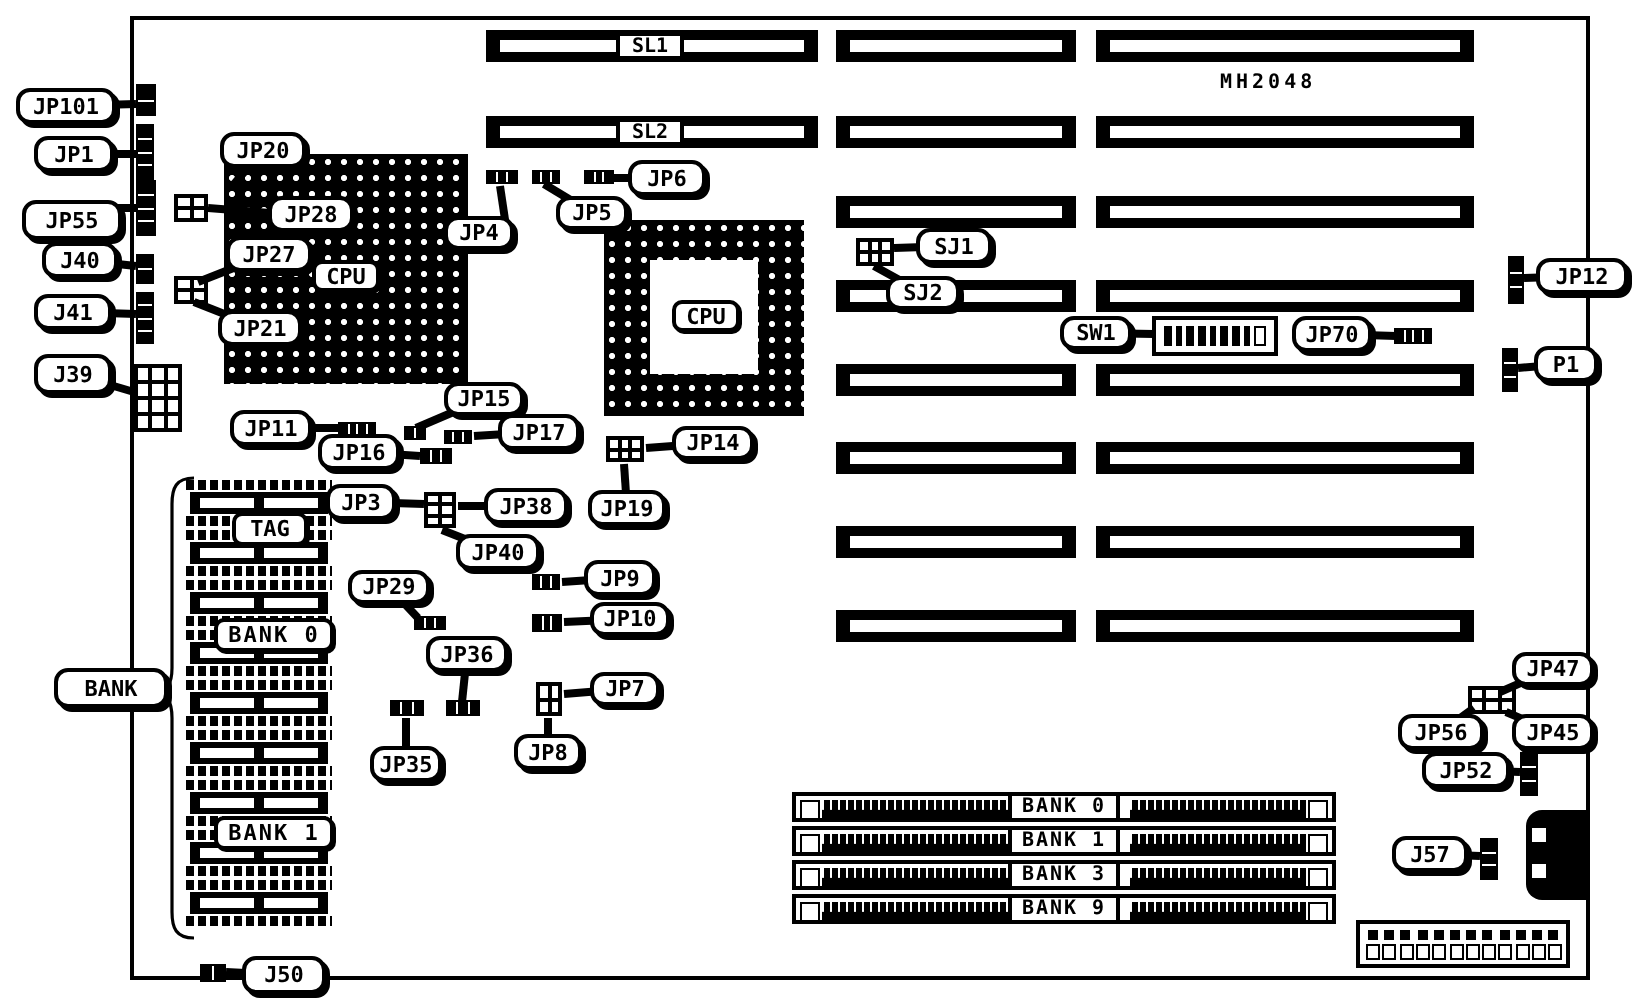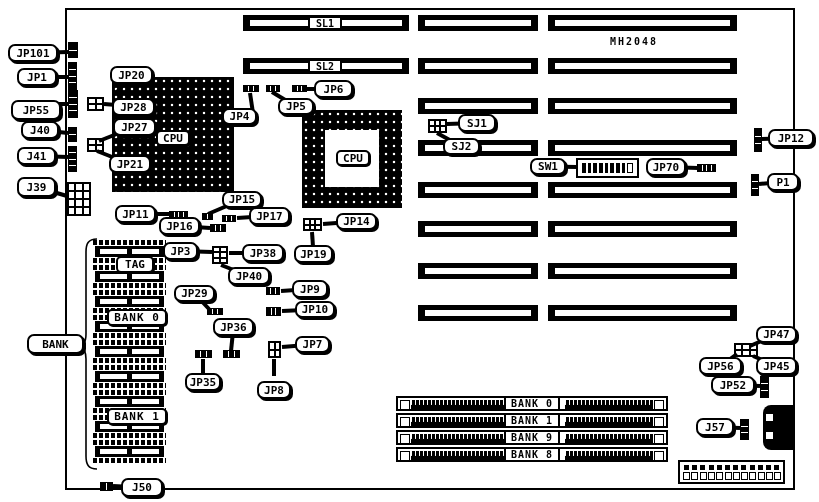--- a/index.html
+++ b/index.html
@@ -479,21 +479,21 @@
       <line x1="142" y1="487.5" x2="113" y2="486" stroke="#000" stroke-width="4"></line>
     </svg>
   <div id="layer-labels" class="abs">
       <div class="callout" style="position: absolute; left: 8px; top: 44px; width: 50px; height: 18px;">JP101</div>
       <div class="callout" style="position: absolute; left: 17px; top: 68px; width: 40px; height: 18px;">JP1</div>
       <div class="callout" style="position: absolute; left: 11px; top: 100px; width: 50px; height: 20px;">JP55</div>
       <div class="callout" style="position: absolute; left: 21px; top: 121px; width: 38px; height: 18px;">J40</div>
       <div class="callout" style="position: absolute; left: 17px; top: 147px; width: 39px; height: 18px;">J41</div>
       <div class="callout" style="position: absolute; left: 17px; top: 177px; width: 39px; height: 20px;">J39</div>
       <div class="callout" style="position: absolute; left: 110px; top: 66px; width: 43px; height: 18px;">JP20</div>
-      <div class="callout" style="position: absolute; left: 112px; top: 98px; width: 43px; height: 18px;">JP28</div>
+      <div class="callout" style="position: absolute; left: 134px; top: 98px; width: 43px; height: 18px;">JP28</div>
       <div class="callout" style="position: absolute; left: 113px; top: 118px; width: 43px; height: 18px;">JP27</div>
       <div class="callout" style="position: absolute; left: 109px; top: 155px; width: 42px; height: 18px;">JP21</div>
       <div class="callout" style="position: absolute; left: 222px; top: 108px; width: 35px; height: 17px;">JP4</div>
       <div class="callout" style="position: absolute; left: 278px; top: 98px; width: 36px; height: 17px;">JP5</div>
       <div class="callout" style="position: absolute; left: 314px; top: 80px; width: 39px; height: 18px;">JP6</div>
       <div class="callout" style="position: absolute; left: 458px; top: 114px; width: 38px; height: 18px;">SJ1</div>
       <div class="callout" style="position: absolute; left: 443px; top: 138px; width: 37px; height: 17px;">SJ2</div>
       <div class="callout" style="position: absolute; left: 530px; top: 158px; width: 36px; height: 17px;">SW1</div>
       <div class="callout" style="position: absolute; left: 646px; top: 158px; width: 40px; height: 18px;">JP70</div>
       <div class="callout" style="position: absolute; left: 768px; top: 129px; width: 46px; height: 18px;">JP12</div>
@@ -505,35 +505,35 @@
       <div class="callout" style="position: absolute; left: 336px; top: 213px; width: 41px; height: 17px;">JP14</div>
       <div class="callout" style="position: absolute; left: 294px; top: 245px; width: 39px; height: 18px;">JP19</div>
       <div class="callout" style="position: absolute; left: 163px; top: 242px; width: 35px; height: 18px;">JP3</div>
       <div class="callout" style="position: absolute; left: 242px; top: 244px; width: 42px; height: 18px;">JP38</div>
       <div class="callout" style="position: absolute; left: 228px; top: 267px; width: 42px; height: 18px;">JP40</div>
       <div class="callout" style="position: absolute; left: 174px; top: 285px; width: 41px; height: 17px;">JP29</div>
       <div class="callout" style="position: absolute; left: 292px; top: 280px; width: 36px; height: 18px;">JP9</div>
       <div class="callout" style="position: absolute; left: 295px; top: 301px; width: 40px; height: 17px;">JP10</div>
       <div class="callout" style="position: absolute; left: 213px; top: 318px; width: 41px; height: 18px;">JP36</div>
       <div class="callout" style="position: absolute; left: 295px; top: 336px; width: 35px; height: 17px;">JP7</div>
-      <div class="callout" style="position: absolute; left: 257px; top: 381px; width: 34px; height: 18px;">JP8</div>
+      <div class="callout" style="position: absolute; left: 257px; top: 367px; width: 34px; height: 18px;">JP8</div>
       <div class="callout" style="position: absolute; left: 185px; top: 373px; width: 36px; height: 18px;">JP35</div>
       <div class="callout" style="position: absolute; left: 27px; top: 334px; width: 57px; height: 20px;">BANK</div>
       <div class="callout" style="position: absolute; left: 756px; top: 326px; width: 41px; height: 17px;">JP47</div>
       <div class="callout" style="position: absolute; left: 699px; top: 357px; width: 43px; height: 18px;">JP56</div>
       <div class="callout" style="position: absolute; left: 756px; top: 357px; width: 41px; height: 18px;">JP45</div>
       <div class="callout" style="position: absolute; left: 711px; top: 376px; width: 44px; height: 18px;">JP52</div>
       <div class="callout" style="position: absolute; left: 696px; top: 418px; width: 38px; height: 18px;">J57</div>
       <div class="callout" style="position: absolute; left: 121px; top: 478px; width: 42px; height: 19px;">J50</div>
       <div class="ov box" style="position: absolute; left: 308px; top: 16px; width: 34px; height: 14px;">SL1</div>
       <div class="ov box" style="position: absolute; left: 308px; top: 59px; width: 34px; height: 14px;">SL2</div>
       <div class="ov plain" style="position: absolute; left: 610px; top: 34px; width: 70px; height: 14px;">MH2048</div>
       <div class="ov round" style="position: absolute; left: 156px; top: 130px; width: 34px; height: 16px;">CPU</div>
       <div class="ov round" style="position: absolute; left: 336px; top: 150px; width: 34px; height: 16px;">CPU</div>
       <div class="ov round" style="position: absolute; left: 116px; top: 256px; width: 38px; height: 17px;">TAG</div>
       <div class="ov round wide" style="position: absolute; left: 107px; top: 309px; width: 60px; height: 17px;">BANK 0</div>
       <div class="ov round wide" style="position: absolute; left: 107px; top: 408px; width: 60px; height: 17px;">BANK 1</div>
       <div class="ov box wide" style="position: absolute; left: 504px; top: 396px; width: 56px; height: 15px;">BANK 0</div>
       <div class="ov box wide" style="position: absolute; left: 504px; top: 413px; width: 56px; height: 15px;">BANK 1</div>
-      <div class="ov box wide" style="position: absolute; left: 504px; top: 430px; width: 56px; height: 15px;">BANK 9</div>
-      <div class="ov box wide" style="position: absolute; left: 504px; top: 447px; width: 56px; height: 15px;">BANK 8</div>
+      <div class="ov box wide" style="position: absolute; left: 504px; top: 430px; width: 56px; height: 15px;">BANK 3</div>
+      <div class="ov box wide" style="position: absolute; left: 504px; top: 447px; width: 56px; height: 15px;">BANK 9</div>
     </div>
 </div>
 
 </body></html>

